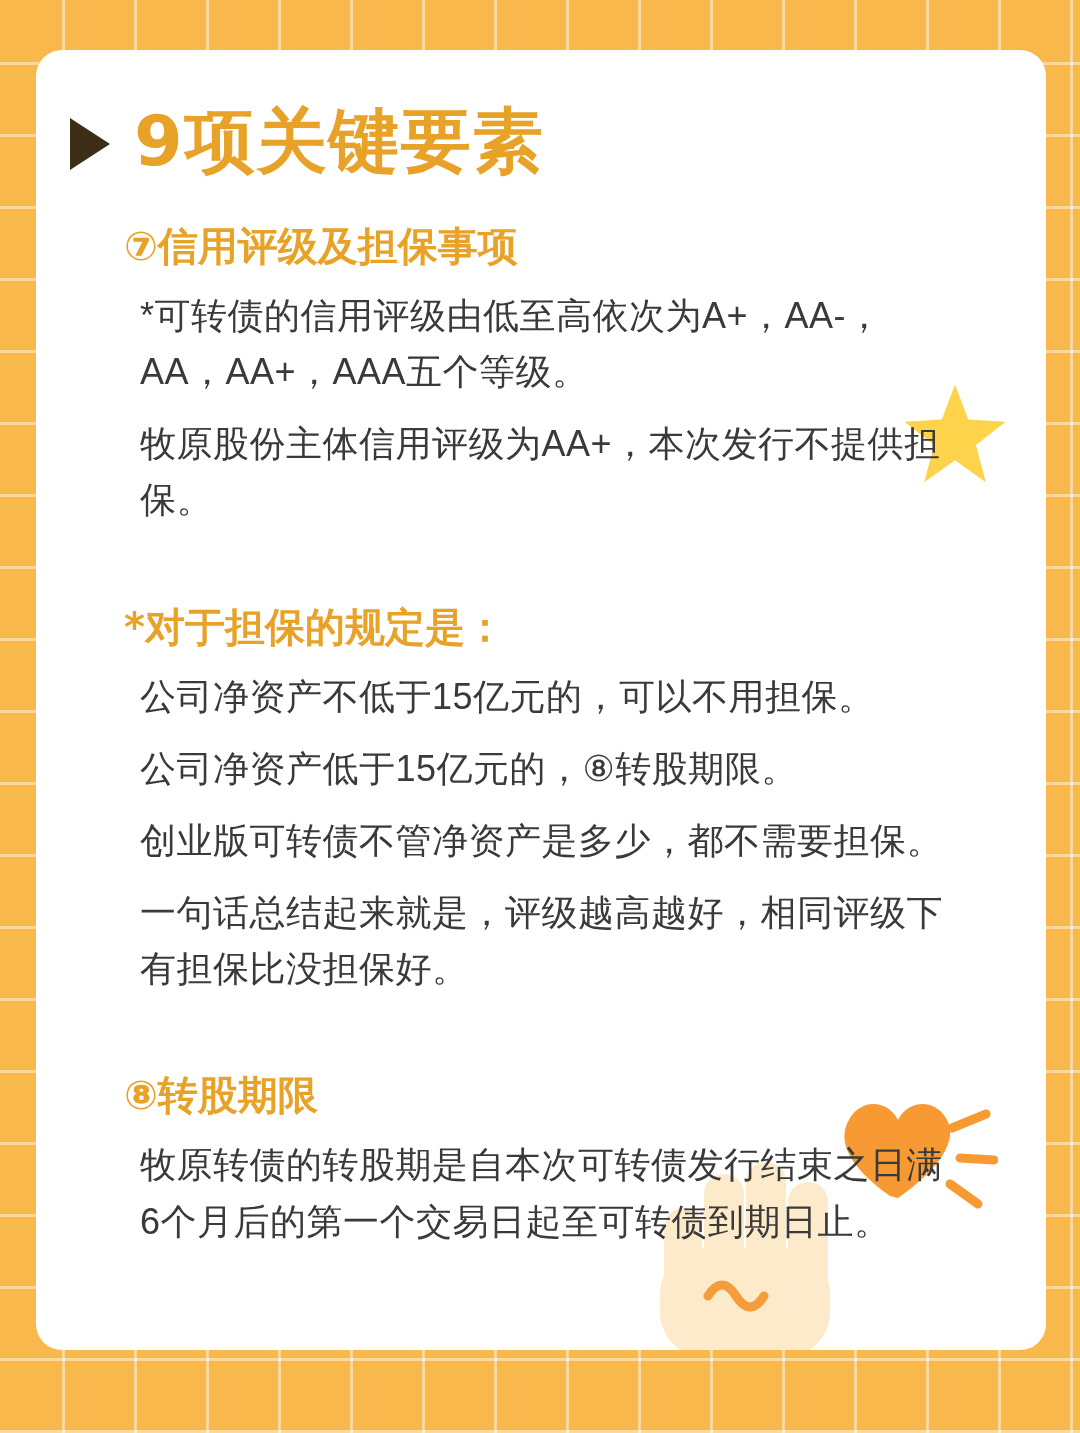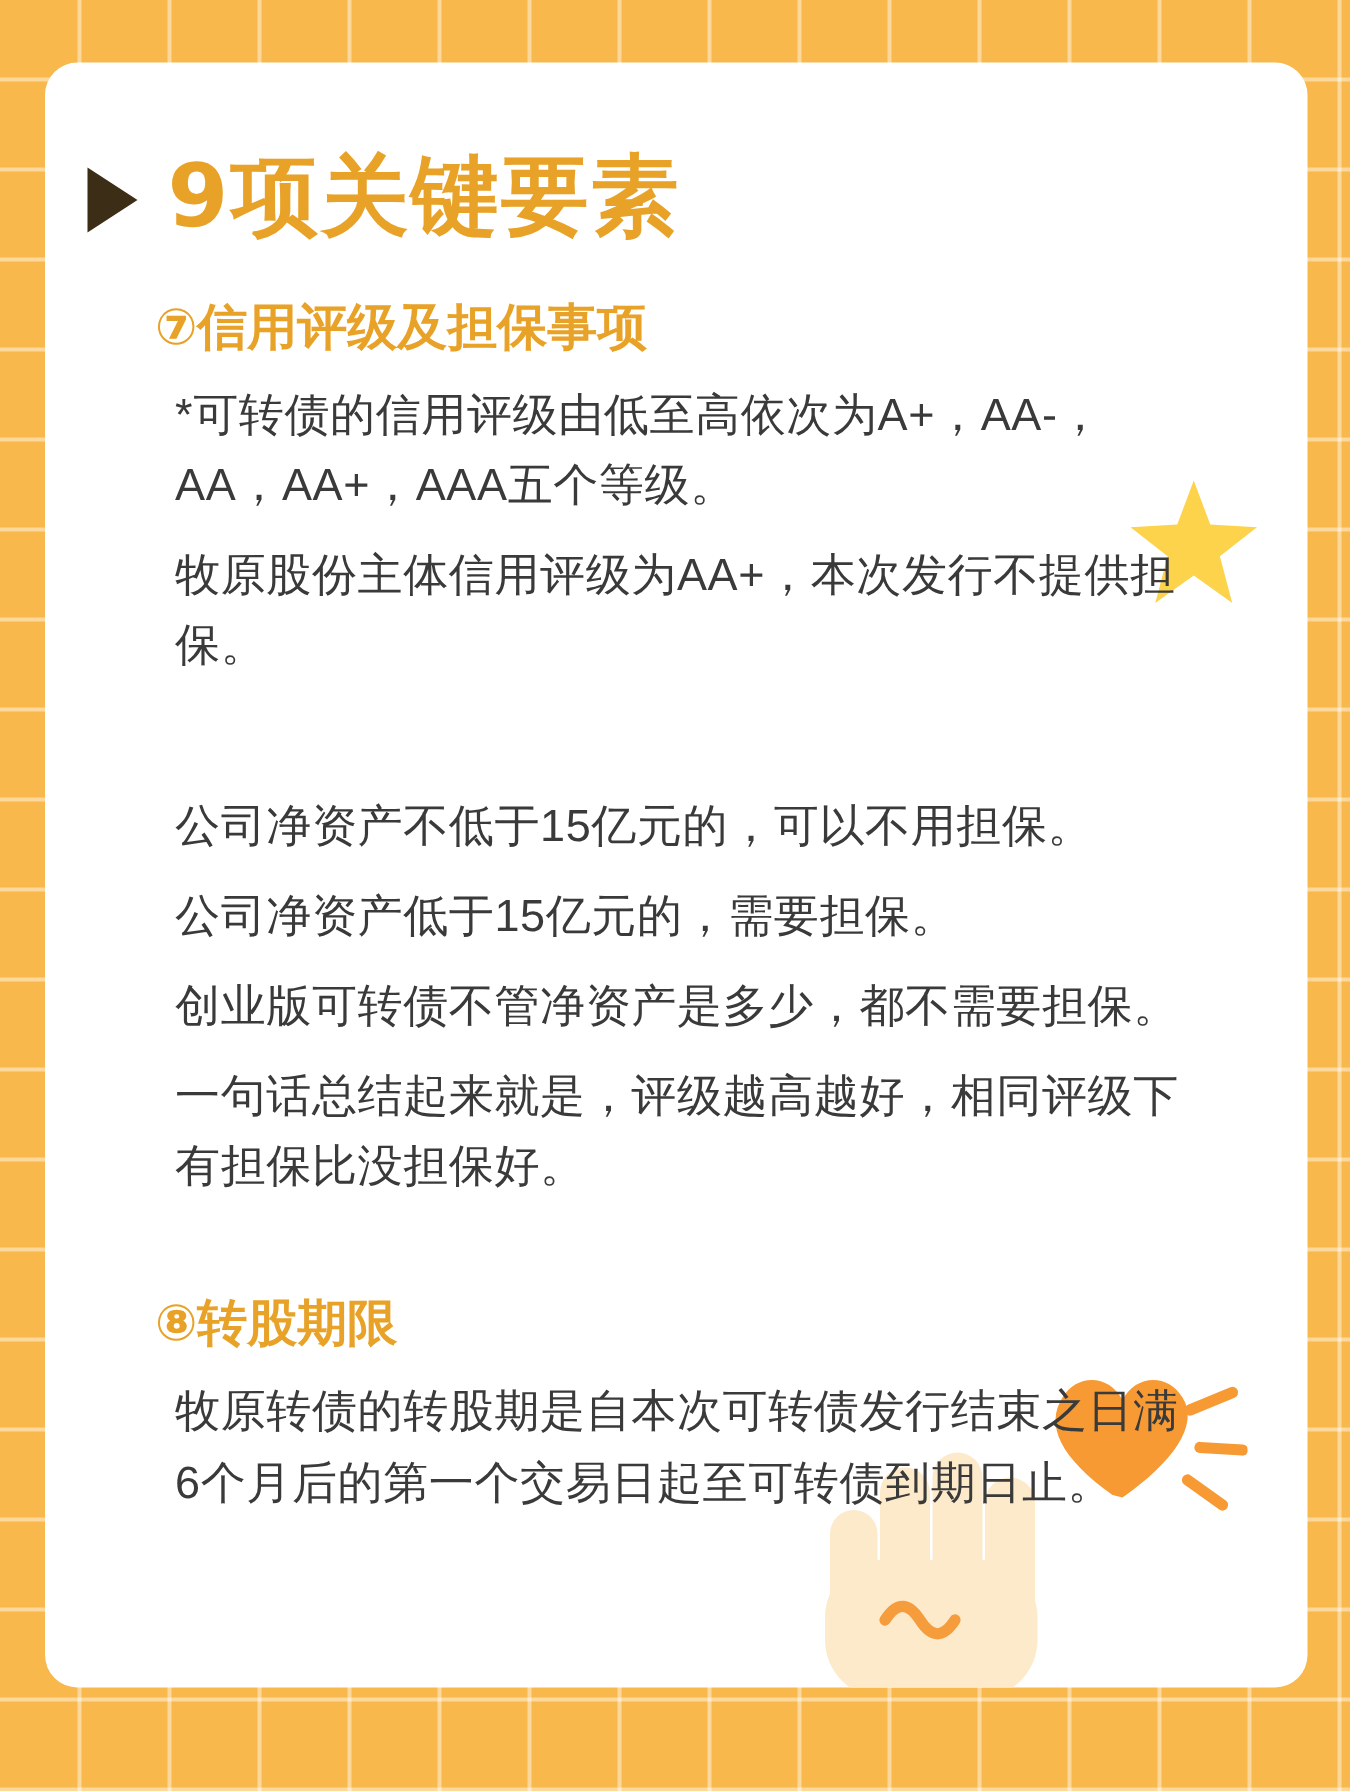--- a/index.html
+++ b/index.html
@@ -37,21 +37,20 @@
     background: #ffffff;
     border-radius: 26px;
     overflow: hidden;
   }
 
   
   .title-row {
     display: flex;
     align-items: center;
     padding: 56px 0 0 34px;
-    margin-top: 16px;
   }
   .tri-icon {
     width: 0;
     height: 0;
     border-top: 26px solid transparent;
     border-bottom: 26px solid transparent;
     border-left: 40px solid #3c2d16;
     margin-right: 24px;
     margin-top: 6px;
   }
@@ -133,22 +132,23 @@
   </svg>
 
   <div class="content">
 
     <div class="sec-head">⑦信用评级及担保事项</div>
     <p class="para"> *可转债的信用评级由低至高依次为A+，AA-，AA，AA+，AAA五个等级。</p>
     <p class="para"> 牧原股份主体信用评级为AA+，本次发行不提供担保。</p>
 
     <div class="gap-lg"></div>
 
+    <div class="sec-head sub">*对于担保的规定是：</div>
     <p class="para">公司净资产不低于15亿元的，可以不用担保。</p>
-    <p class="para">公司净资产低于15亿元的，需要担保。</p>
+    <p class="para">公司净资产低于15亿元的，⑧转股期限。</p>
     <p class="para">创业版可转债不管净资产是多少，都不需要担保。</p>
     <p class="para">一句话总结起来就是，评级越高越好，相同评级下有担保比没担保好。</p>
 
     <div class="gap-lg"></div>
 
     <div class="sec-head sub">⑧转股期限</div>
     <p class="para">牧原转债的转股期是自本次可转债发行结束之日满6个月后的第一个交易日起至可转债到期日止。</p>
 
   </div>
 

